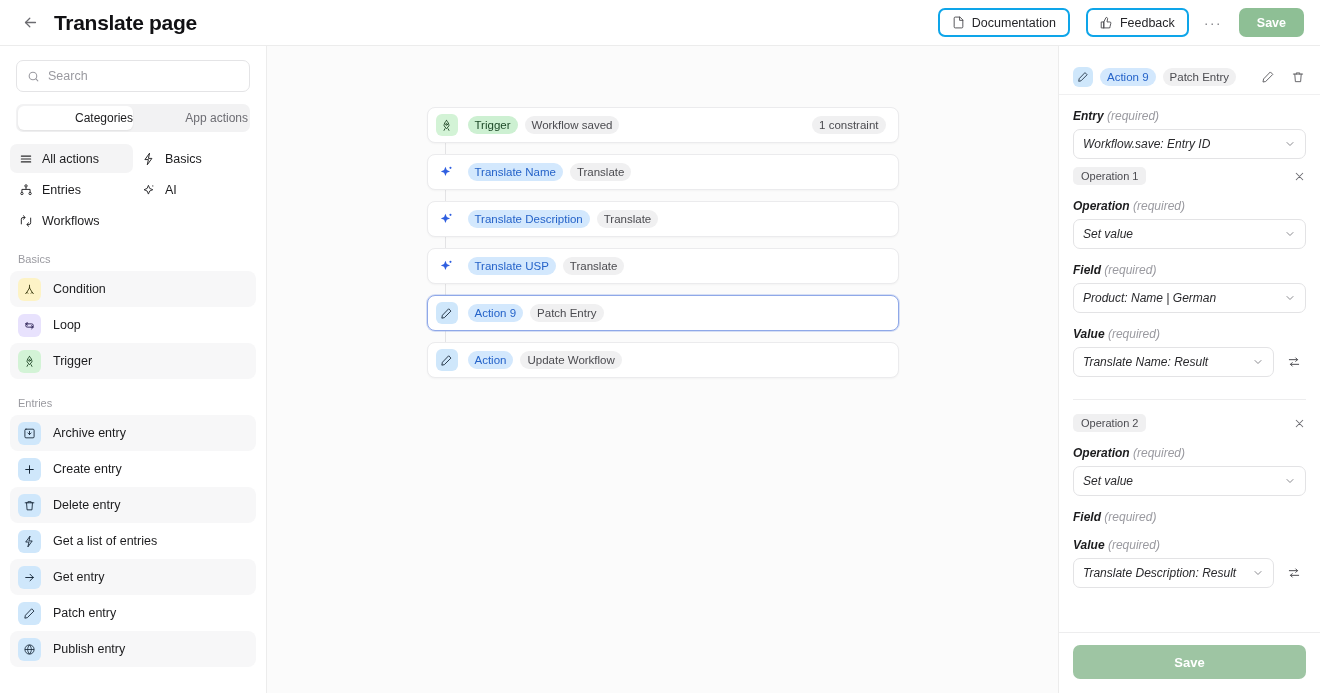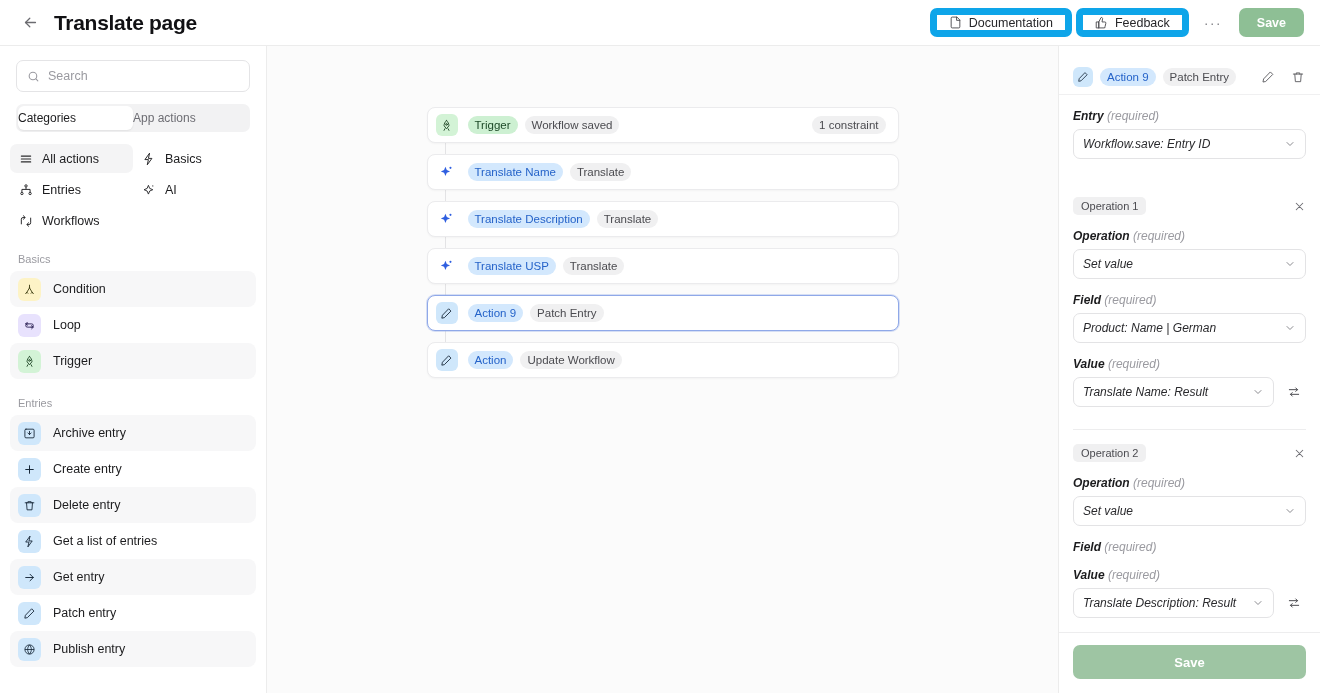--- a/index.html
+++ b/index.html
@@ -28,24 +28,24 @@
   }
   .page-title {
     font-size: 21px; font-weight: 700; letter-spacing: -0.3px;
     margin-left: 12px; color: #111114;
   }
   .header-spacer { flex: 1 1 auto; }
   .hdr-btn {
     height: 29px;
     display: inline-flex; align-items: center; gap: 7px;
     padding: 0 12px;
-    border: 7px solid #0ea5e9; border-radius: 7px;
+    border: 2px solid #0ea5e9; border-radius: 7px;
     background: #fff; color: #262629;
     font-size: 12.5px; cursor: pointer;
-    margin-left: 4px;
+    margin-left: 16px;
   }
   .dots-btn {
     width: 28px; height: 28px; margin-left: 10px;
     display: flex; align-items: center; justify-content: center;
     color: #8a8a8f; font-size: 15px; letter-spacing: 1px;
     cursor: pointer; border-radius: 6px;
   }
   .save-top {
     height: 29px; margin-left: 12px;
     padding: 0 18px;
@@ -81,21 +81,21 @@
     background: transparent;
     font-family: "Liberation Sans", sans-serif;
   }
   .search-box input::placeholder { color: #9a9aa0; }
 
   .tabs {
     display: flex; margin: 12px 16px 0 16px;
     background: #f2f2f3; border-radius: 7px; padding: 2px;
   }
   .tab {
-    flex: 1; text-align: left;
+    flex: 1; text-align: right;
     font-size: 12px; color: #6d6d73;
     padding: 5px 0; border-radius: 6px; cursor: pointer;
   }
   .tab.active { background: #ffffff; color: #1c1c1e; box-shadow: 0 1px 2px rgba(0,0,0,.07); }
 
   .cat-grid {
     display: grid; grid-template-columns: 1fr 1fr;
     gap: 2px 0; padding: 12px 10px 0 10px;
   }
   .cat-item {
@@ -211,21 +211,21 @@
   .chev { color: #8b8b90; flex: 0 0 auto; margin-left: 6px; }
   .row-with-btn { display: flex; align-items: center; gap: 8px; }
   .row-with-btn .select { flex: 1 1 auto; }
   .swap-btn {
     width: 24px; height: 26px; flex: 0 0 auto;
     display: flex; align-items: center; justify-content: center;
     color: #4a4a4f; cursor: pointer; border-radius: 5px;
   }
   .op-head {
     display: flex; align-items: center;
-    margin-top: 38px;
+    margin-top: 8px;
   }
   .op-badge {
     font-size: 11px; background: #f0f0f1; color: #4b4b50;
     padding: 3px 8px; border-radius: 5px;
   }
   .op-close { margin-left: auto; color: #6d6d73; cursor: pointer; display:flex; }
   .divider { height: 1px; background: #ededee; margin-top: 22px; }
 
   .panel-foot {
     padding: 12px 14px 14px 14px;

